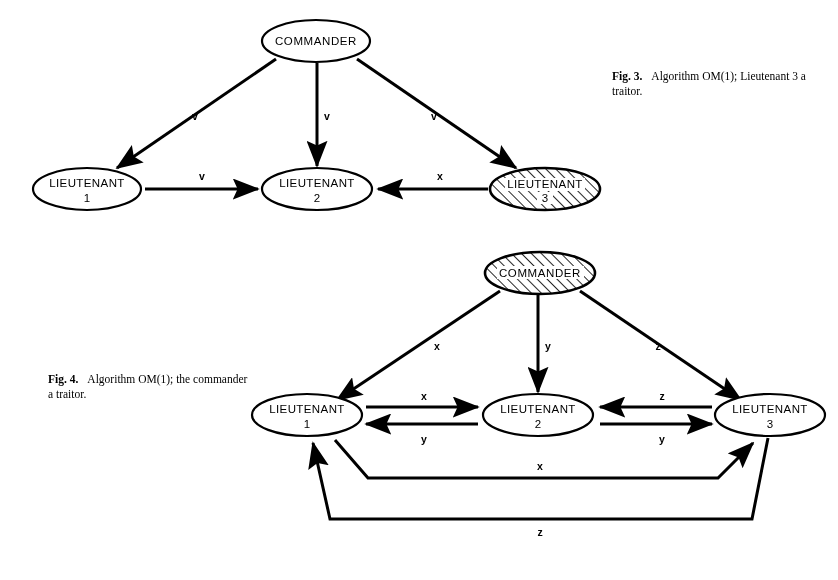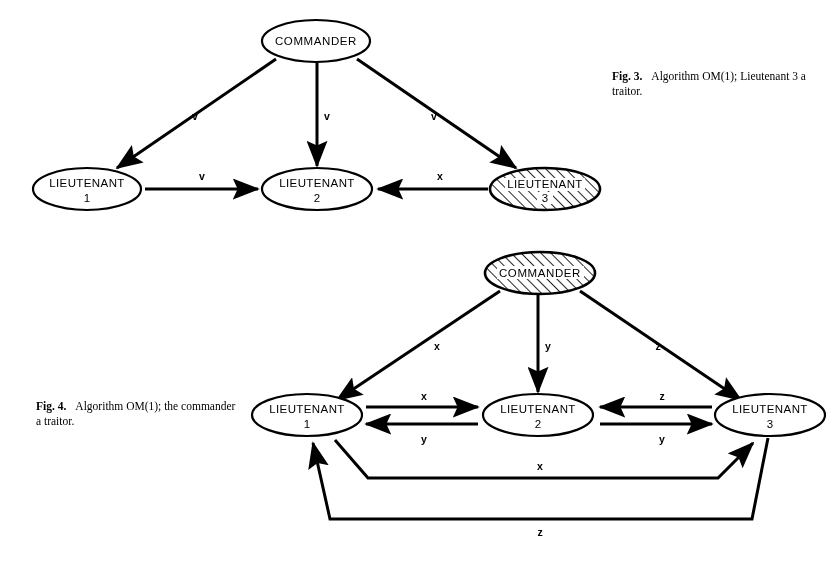--- a/index.html
+++ b/index.html
@@ -33,24 +33,23 @@
   }
   .caption .cap-body {
     font-weight: 400;
   }
   #caption-fig3 {
     left: 612px;
     top: 69px;
     width: 212px;
   }
   #caption-fig4 {
-    left: 36px;
+    left: 48px;
     top: 372px;
     width: 206px;
-    margin-top: 27px;
   }
   .cap-label { white-space: nowrap; }
   .cap-gap { display: inline-block; width: 9px; }
 </style>
 </head>
 <body>
 
 <svg id="figure-canvas" viewBox="0 0 838 580" xmlns="http://www.w3.org/2000/svg">
   <defs>
     <marker id="arrowhead" markerWidth="9" markerHeight="7" refX="8.4" refY="3.5" orient="auto" markerUnits="strokeWidth">

